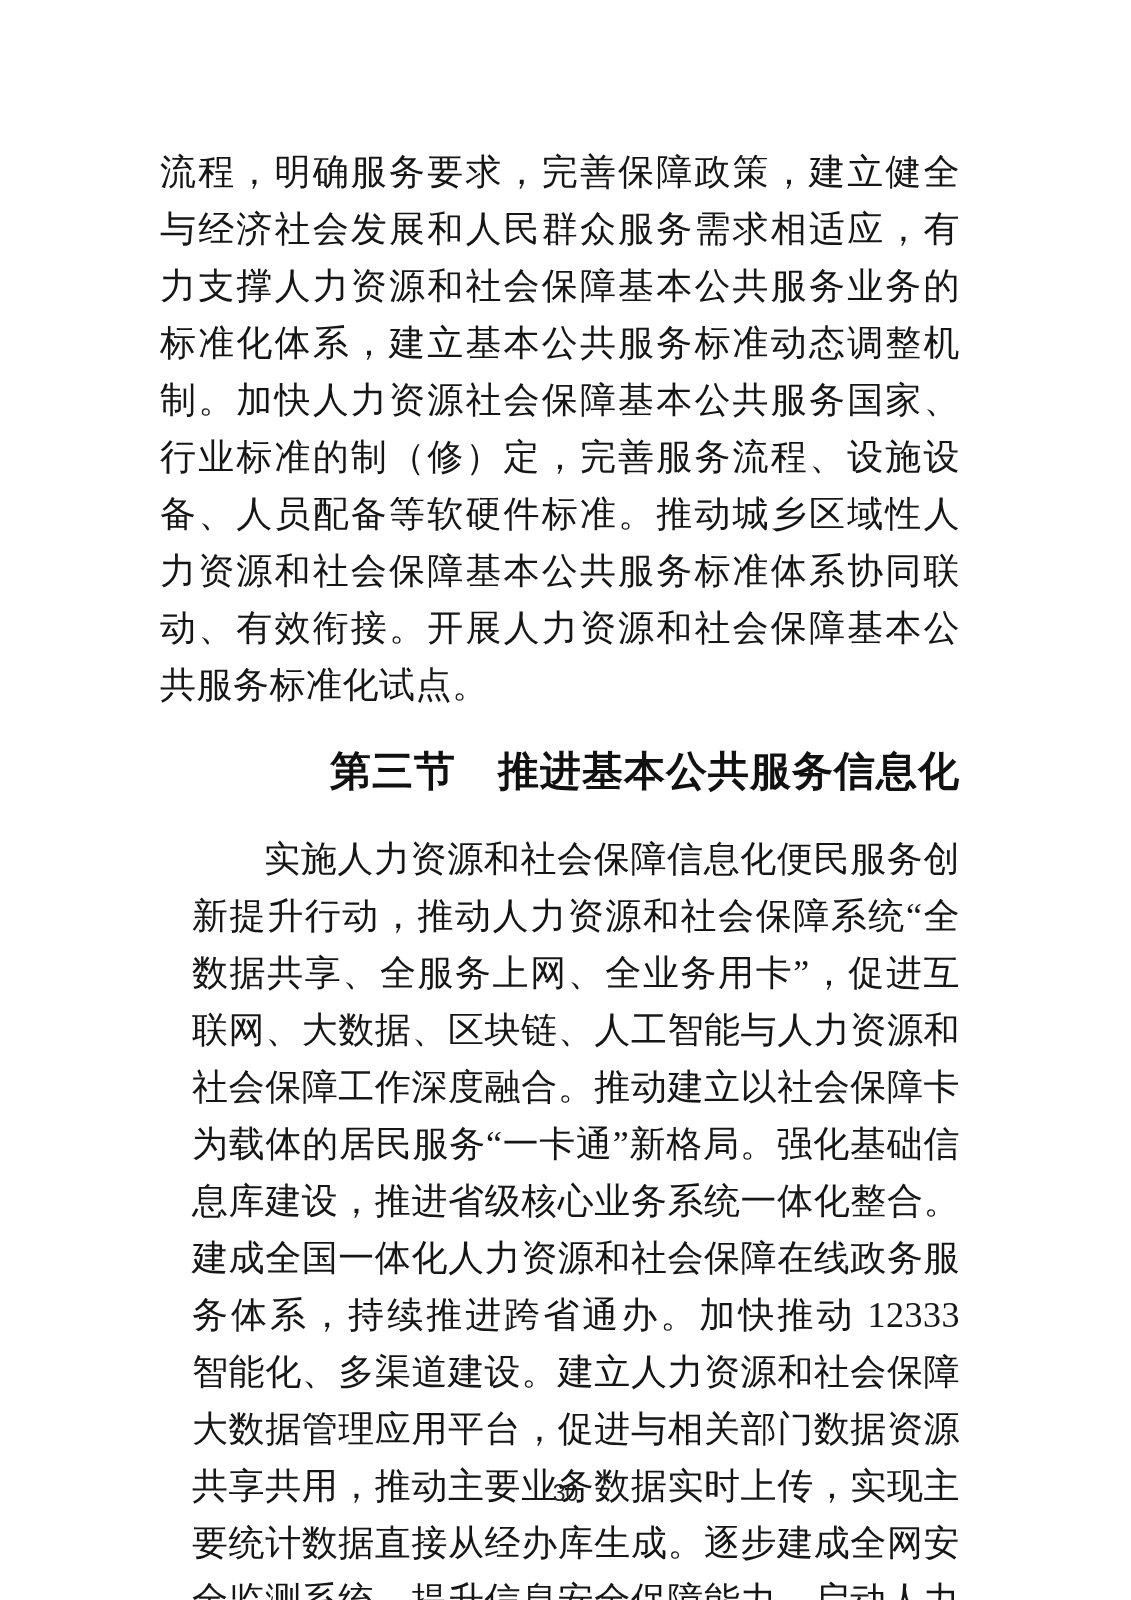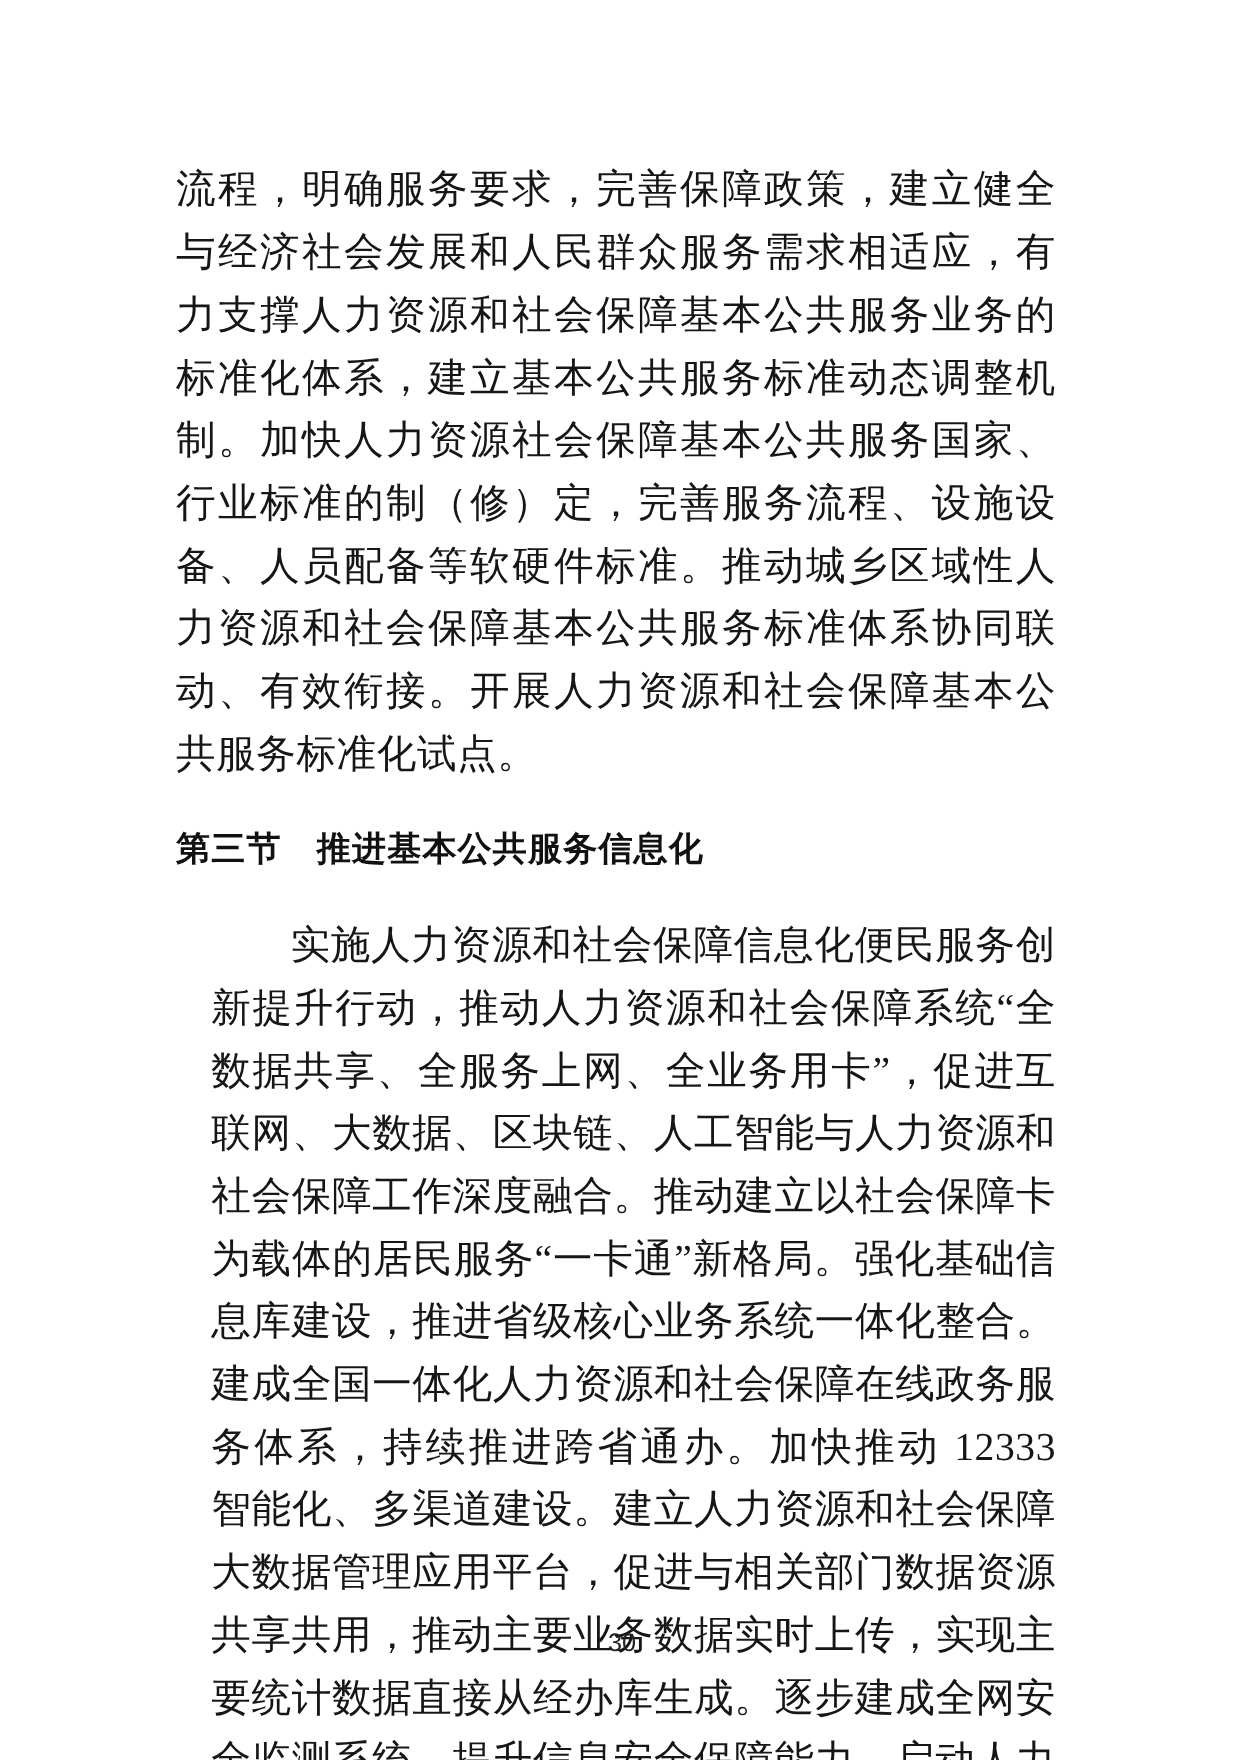--- a/index.html
+++ b/index.html
@@ -38,23 +38,23 @@
     color: #161616;
   }
   .para.indent {
     text-indent: 2em;
     margin-left: 32px;
   }
   .heading {
     margin: 29px 0 31px 0;
     font-family: "Liberation Sans", "DejaVu Sans", sans-serif;
     font-weight: 700;
-    font-size: 31px;
+    font-size: 41px;
     line-height: 57px;
-    text-align: left;
+    text-align: right;
     color: #111111;
     letter-spacing: 1px;
   }
   .page-number {
     position: absolute;
     left: 0;
     top: 1480px;
     width: 100%;
     text-align: center;
     font-family: "Liberation Sans", "DejaVu Sans", sans-serif;

